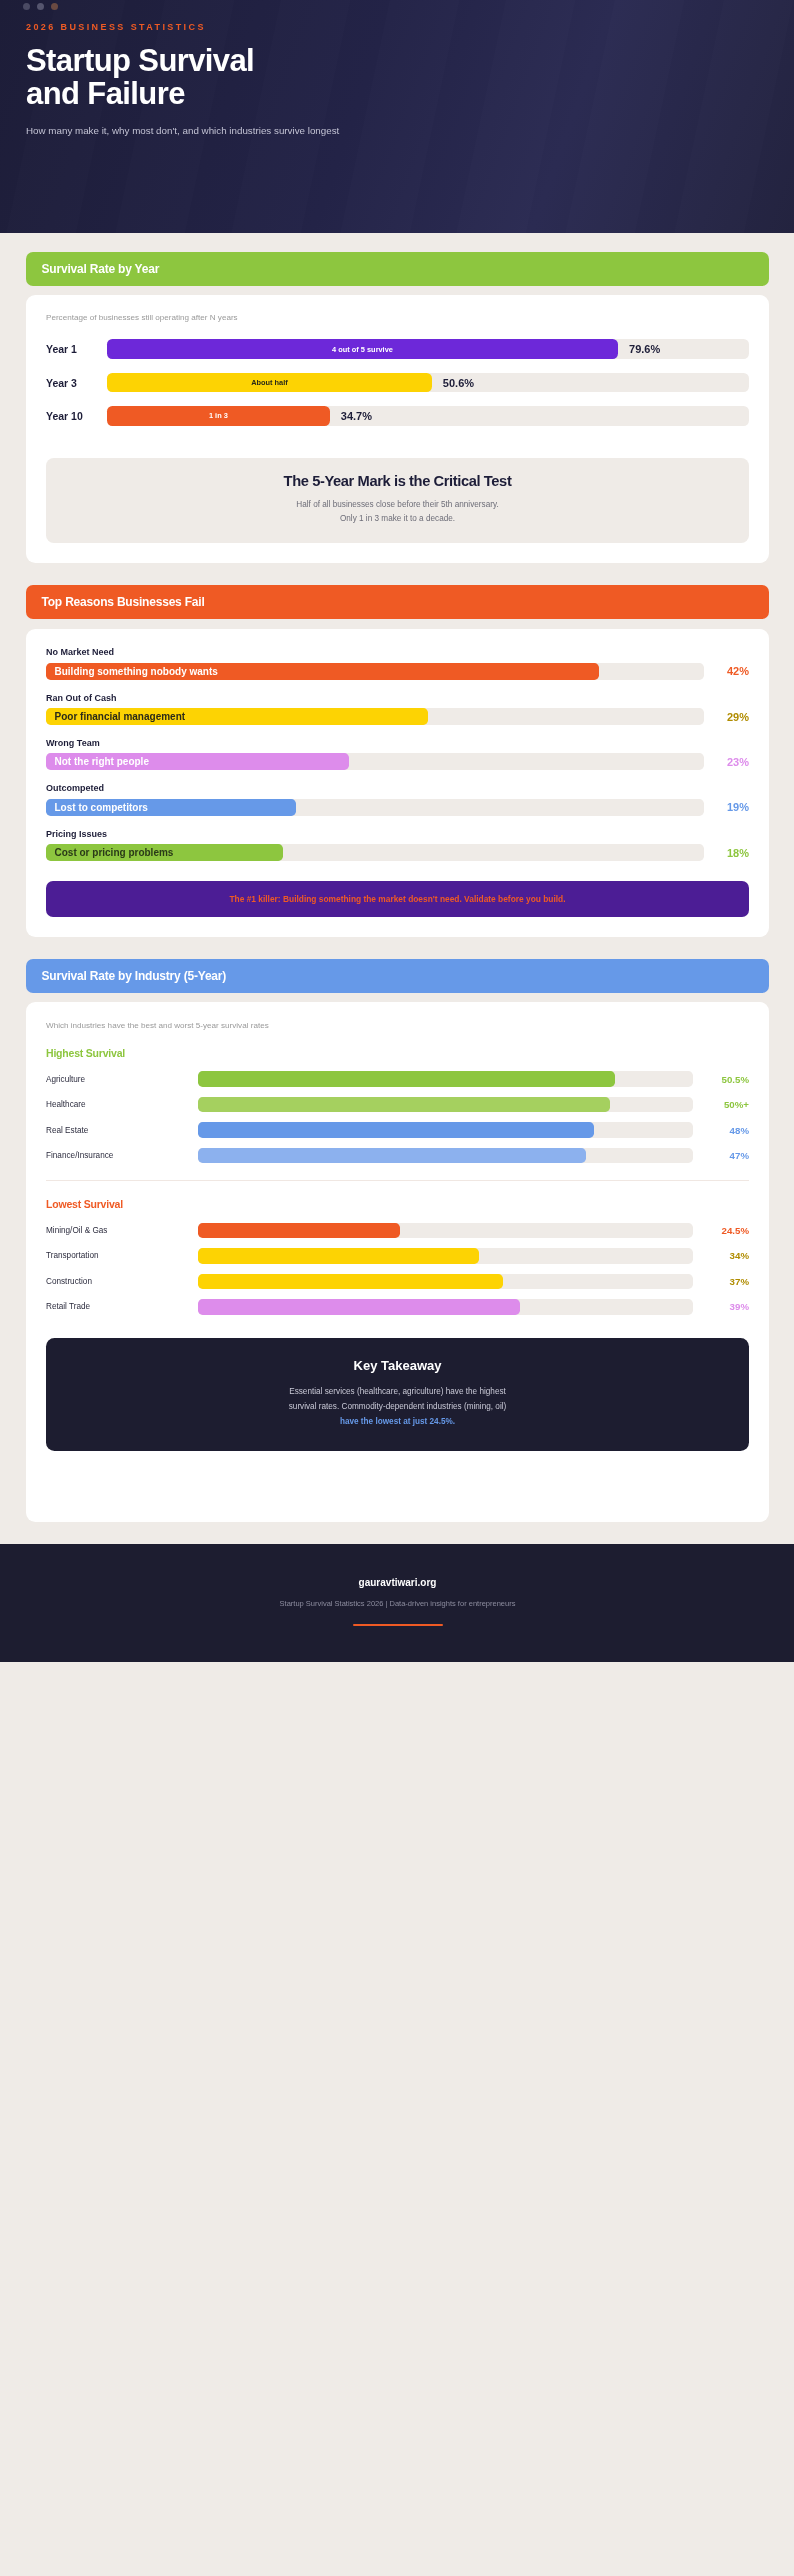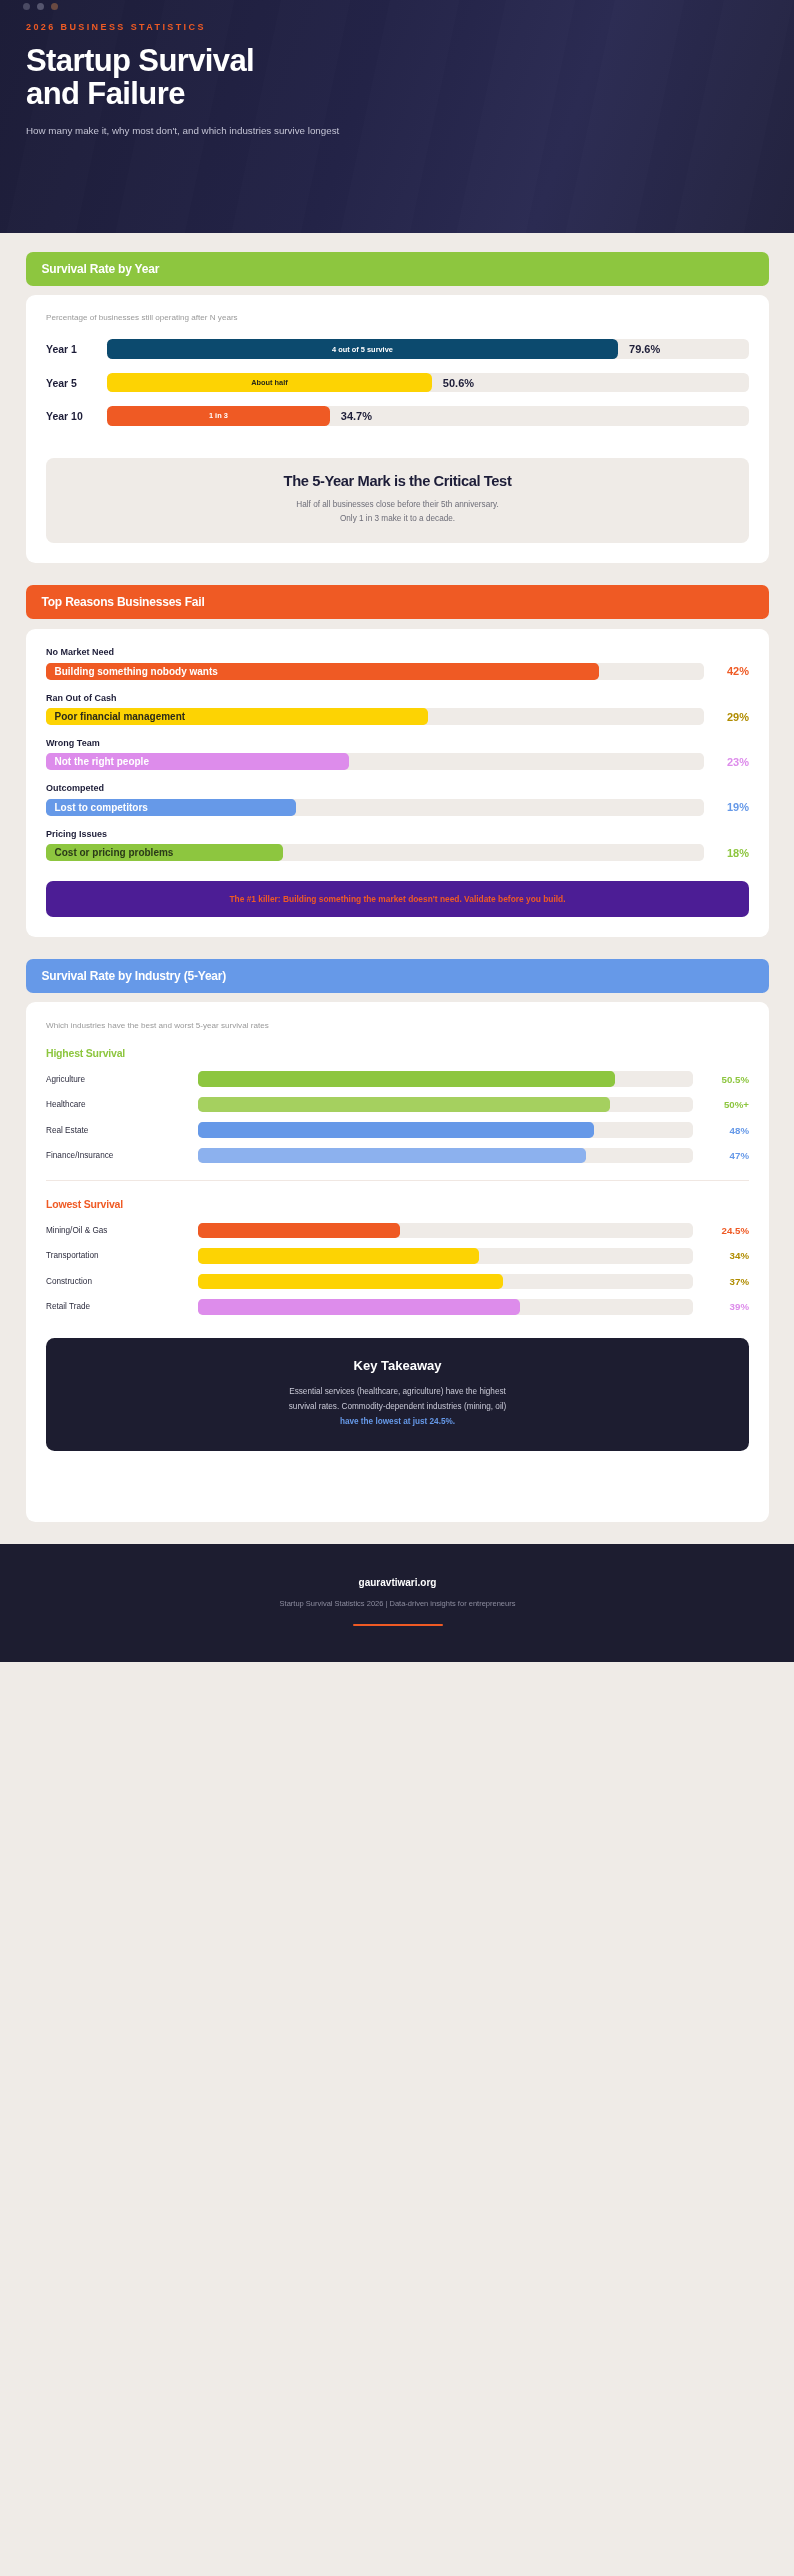--- a/index.html
+++ b/index.html
@@ -306,26 +306,26 @@
 
     <div class="section">
       <div class="section-head head-green">Survival Rate by Year</div>
       <div class="card">
         <div class="card-note">Percentage of businesses still operating after N years</div>
 
         <div id="year-rows">
             <div class="yearrow">
               <div class="year-label">Year 1</div>
               <div class="track">
-                <div class="fill" style="width: 79.6%; background: #0c4a6e; color: rgb(255, 255, 255);">4 out of 5 survive</div>
+                <div class="fill" style="width: 79.6%; background: #6d28d9; color: rgb(255, 255, 255);">4 out of 5 survive</div>
                 <div class="track-pct" style="left: calc(79.6% + 11px);">79.6%</div>
               </div>
             </div>
             <div class="yearrow">
-              <div class="year-label">Year 5</div>
+              <div class="year-label">Year 3</div>
               <div class="track">
                 <div class="fill" style="width: 50.6%; background: rgb(253, 211, 3); color: rgb(42, 42, 24);">About half</div>
                 <div class="track-pct" style="left: calc(50.6% + 11px);">50.6%</div>
               </div>
             </div>
             <div class="yearrow">
               <div class="year-label">Year 10</div>
               <div class="track">
                 <div class="fill" style="width: 34.7%; background: rgb(239, 90, 36); color: rgb(255, 255, 255);">1 in 3</div>
                 <div class="track-pct" style="left: calc(34.7% + 11px);">34.7%</div>

